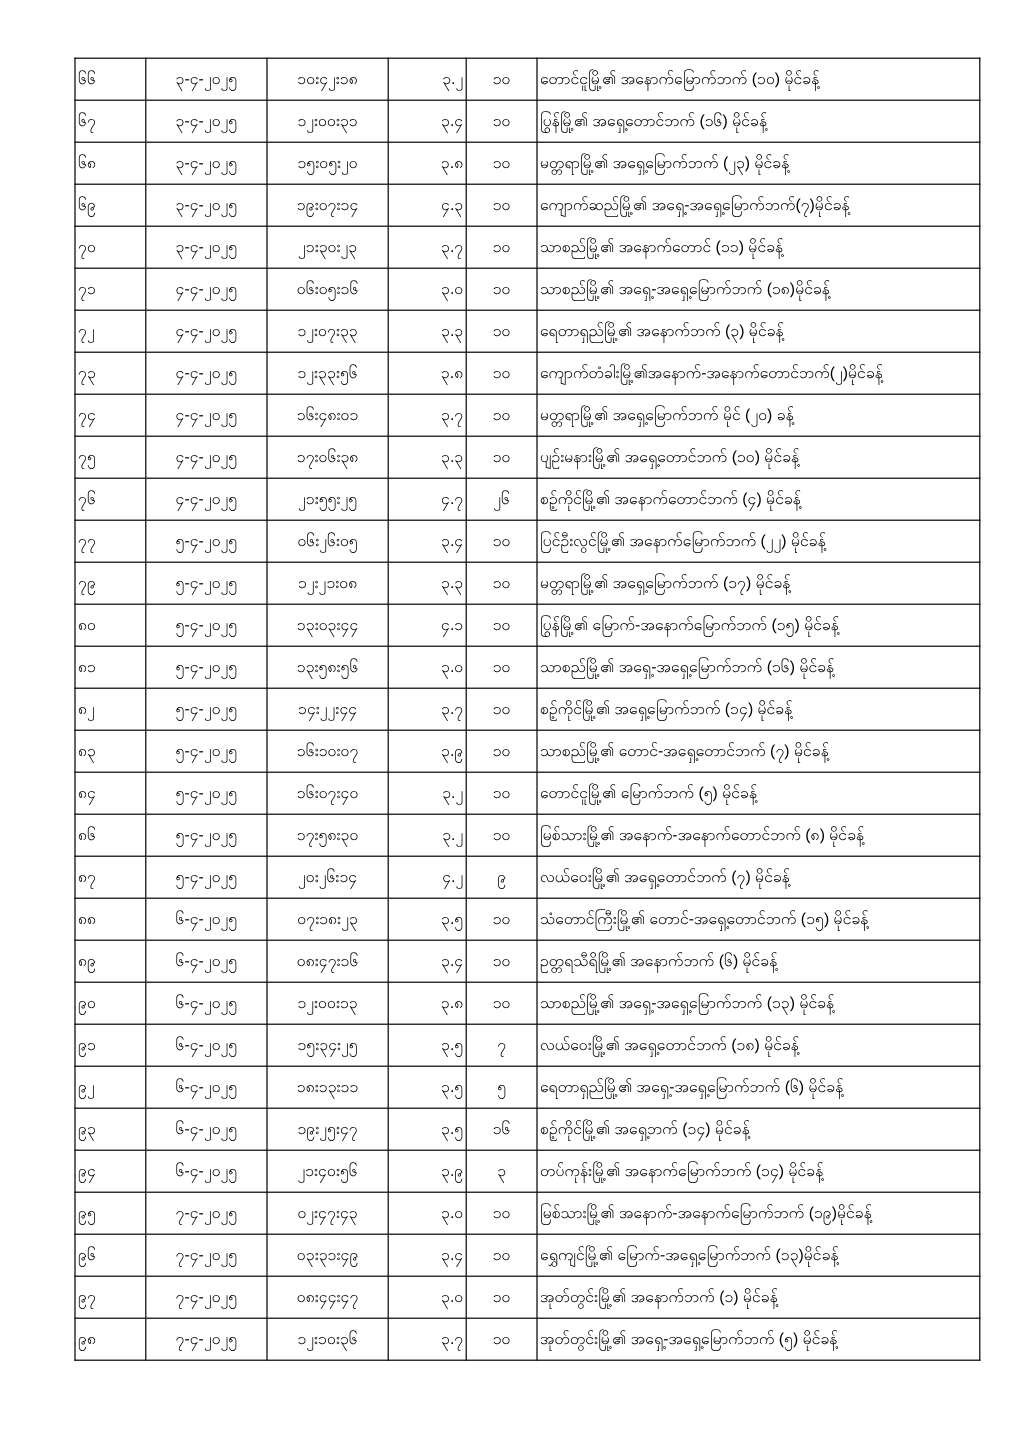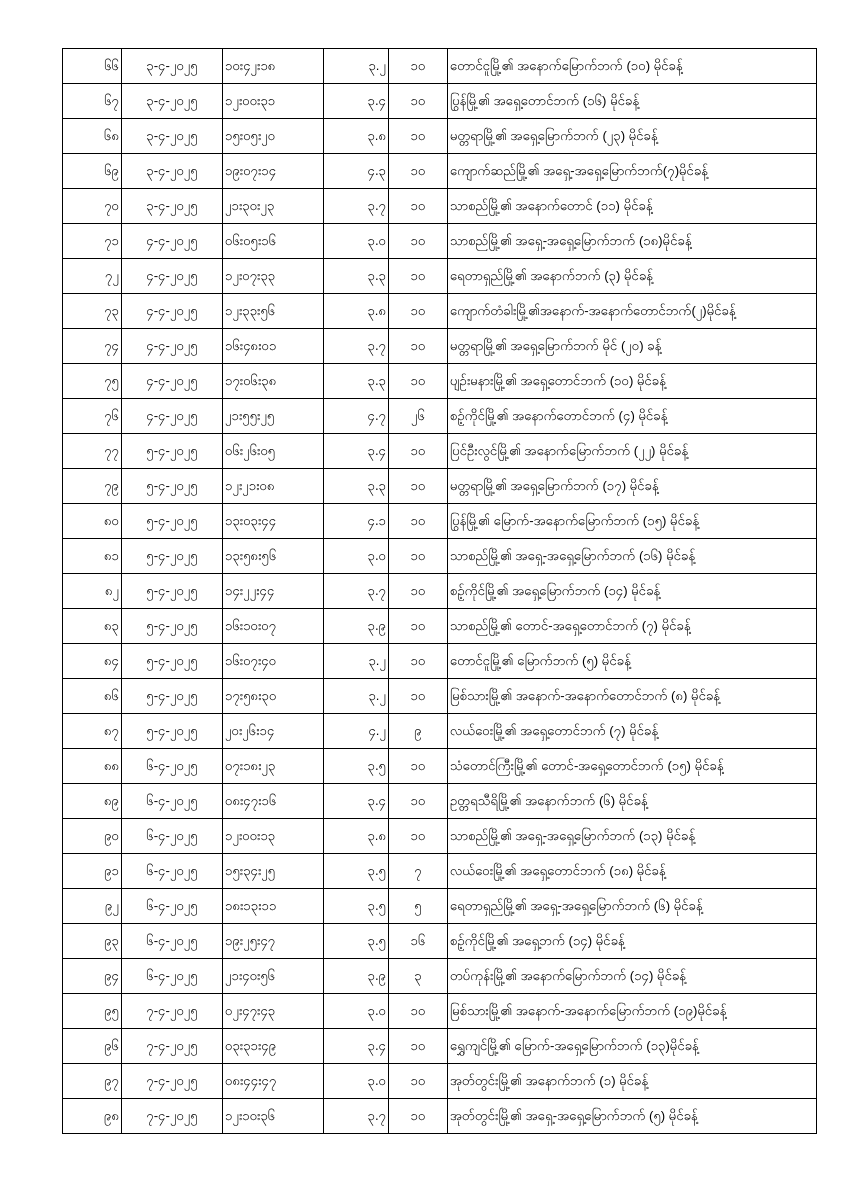--- a/index.html
+++ b/index.html
@@ -29,23 +29,23 @@
   table.quake-table td {
     border: 1px solid #000000;
     font-size: 13.2px;
     line-height: 1.15;
     padding: 3px 2px 4px 2px;
     height: 27px;
     vertical-align: middle;
     white-space: nowrap;
     overflow: hidden;
   }
-  td.c-no      { width: 54px;  text-align: right; }
+  td.c-no      { width: 54px;  text-align: left; }
   td.c-date    { width: 96px;  text-align: center; }
-  td.c-time    { width: 96px;  text-align: left; }
+  td.c-time    { width: 96px;  text-align: center; }
   td.c-mag     { width: 60px;  text-align: right; }
   td.c-depth   { width: 54px;  text-align: center; }
   td.c-loc     { width: 364px; text-align: left; padding-left: 7px; }
 </style>
 </head>
 <body>
 
 <div class="page">
   <table class="quake-table">
     <tbody>

